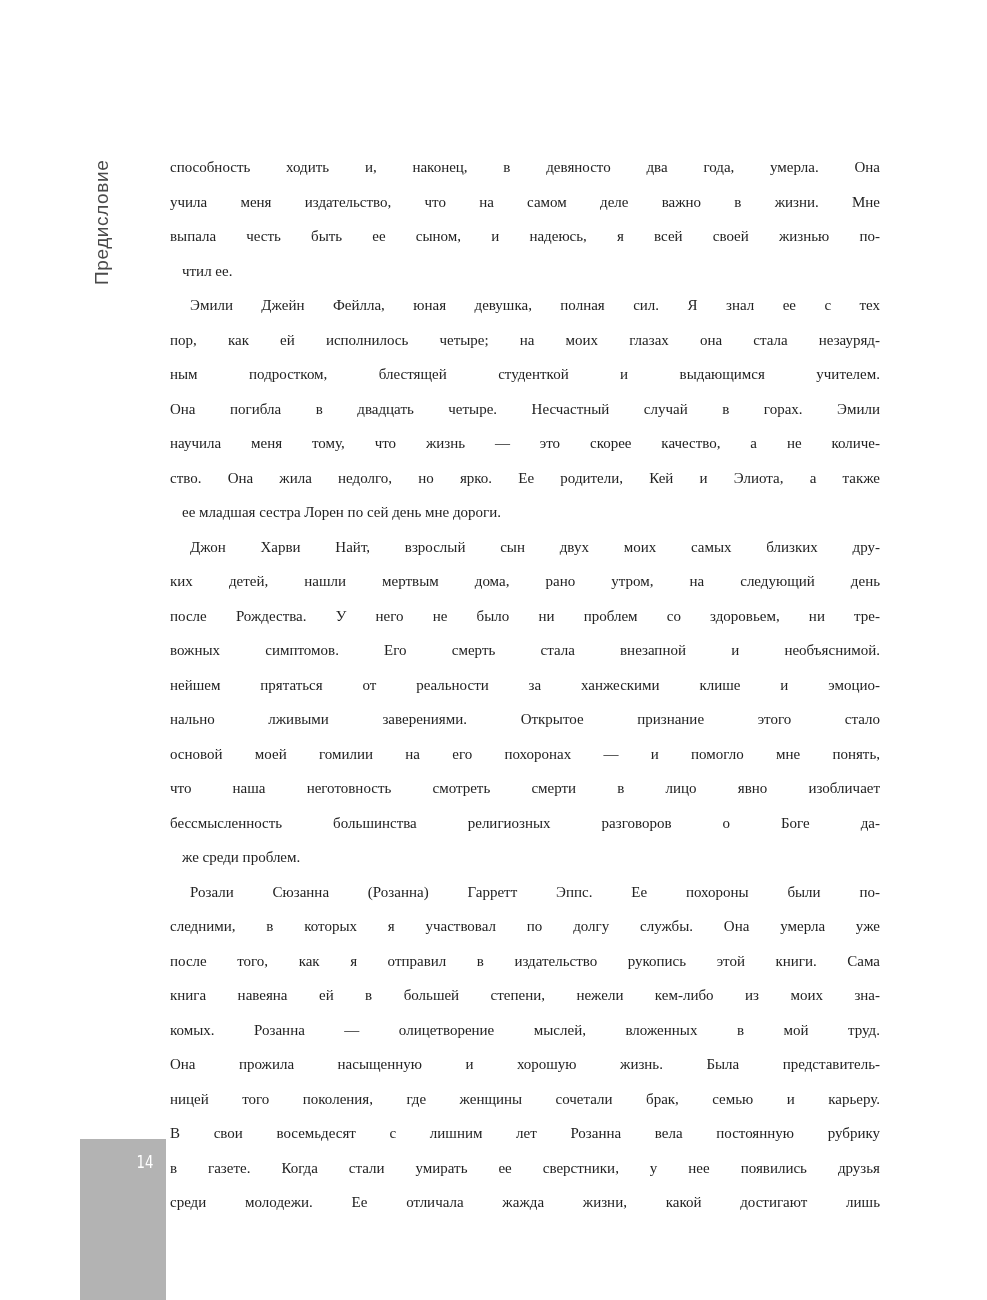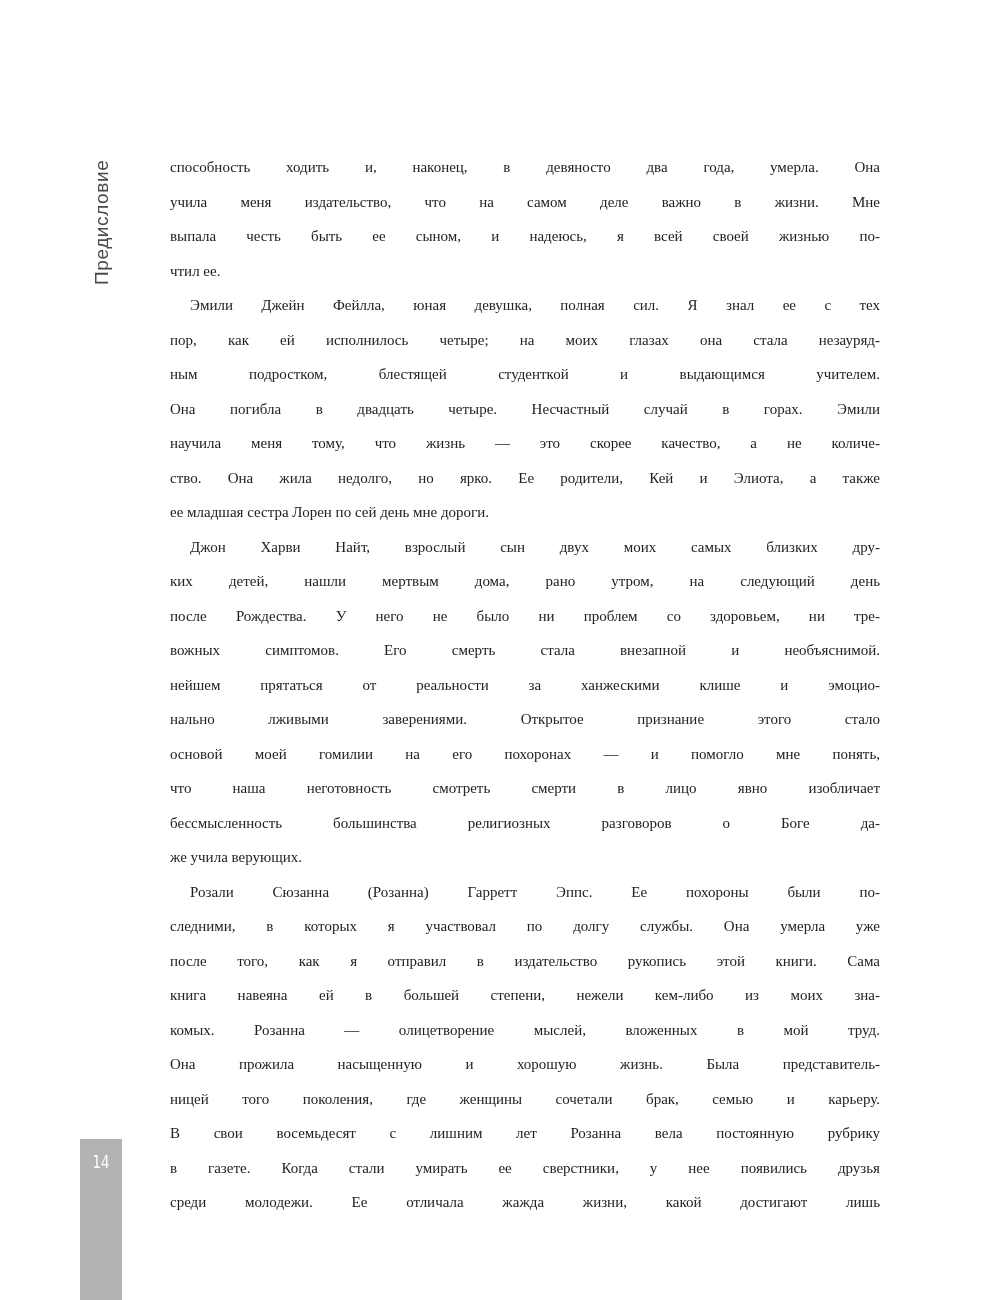--- a/index.html
+++ b/index.html
@@ -33,20 +33,21 @@
       white-space: nowrap;
       line-height: 22px;
     }
     .page-tab {
       position: absolute;
       left: 80px;
       top: 1139px;
       width: 42px;
       height: 161px;
       background: #b3b3b3;
+      padding-left: 44px;
     }
     .page-number {
       display: block;
       text-align: center;
       margin-top: 13px;
       font-family: "DejaVu Sans", sans-serif;
       font-size: 17px;
       color: #ffffff;
       letter-spacing: 0px;
       transform: scaleX(0.78);
@@ -64,20 +65,21 @@
     .line {
       display: block;
       white-space: nowrap;
       text-align: justify;
       text-align-last: justify;
       height: 34.5px;
       overflow: visible;
     }
     .line.last {
       text-align-last: left;
+      margin-left: 12px;
     }
     .line.indent {
       padding-left: 20px;
     }
   </style>
 </head>
 <body>
 
 <div class="page">
 
@@ -109,21 +111,21 @@
     <div class="paragraph">
       <span class="line indent">Джон Харви Найт, взрослый сын двух моих самых близких дру-</span>
       <span class="line">ких детей, нашли мертвым дома, рано утром, на следующий день</span>
       <span class="line">после Рождества. У него не было ни проблем со здоровьем, ни тре-</span>
       <span class="line">вожных симптомов. Его смерть стала внезапной и необъяснимой.</span>
       <span class="line">нейшем прятаться от реальности за ханжескими клише и эмоцио-</span>
       <span class="line">нально лживыми заверениями. Открытое признание этого стало</span>
       <span class="line">основой моей гомилии на его похоронах — и помогло мне понять,</span>
       <span class="line">что наша неготовность смотреть смерти в лицо явно изобличает</span>
       <span class="line">бессмысленность большинства религиозных разговоров о Боге да-</span>
-      <span class="line last">же учила верующих.</span>
+      <span class="line last">же среди проблем.</span>
     </div>
 
     <div class="paragraph">
       <span class="line indent">Розали Сюзанна (Розанна) Гарретт Эппс. Ее похороны были по-</span>
       <span class="line">следними, в которых я участвовал по долгу службы. Она умерла уже</span>
       <span class="line">после того, как я отправил в издательство рукопись этой книги. Сама</span>
       <span class="line">книга навеяна ей в большей степени, нежели кем-либо из моих зна-</span>
       <span class="line">комых. Розанна — олицетворение мыслей, вложенных в мой труд.</span>
       <span class="line">Она прожила насыщенную и хорошую жизнь. Была представитель-</span>
       <span class="line">ницей того поколения, где женщины сочетали брак, семью и карьеру.</span>

